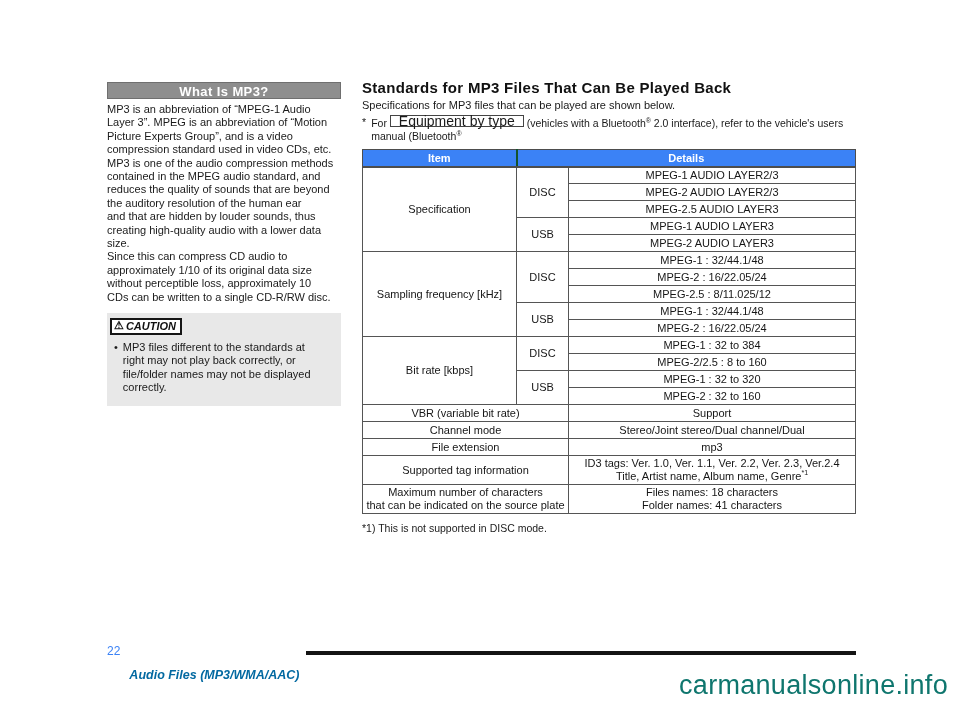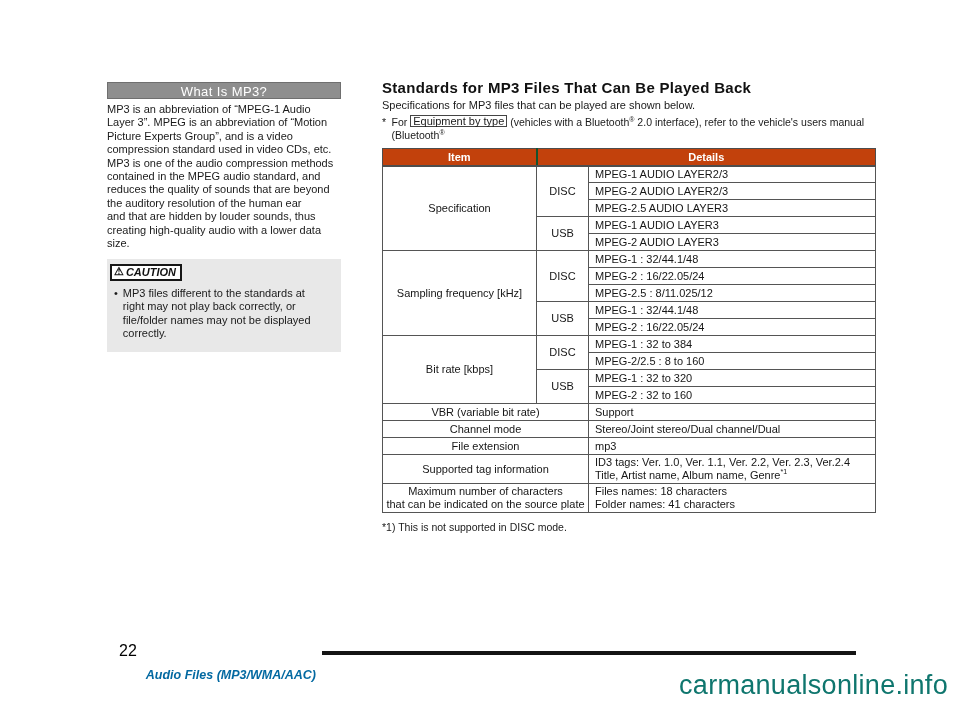--- a/index.html
+++ b/index.html
@@ -3,64 +3,64 @@
 <meta charset="utf-8">
 <style>
   * { margin:0; padding:0; box-sizing:border-box; }
   html,body { width:960px; height:708px; background:#ffffff; overflow:hidden;
     font-family:"Liberation Sans", sans-serif; color:#1a1a1a; }
   .page { position:relative; width:960px; height:708px; background:#fff; }
 
   
   .left-col { position:absolute; left:107px; top:82px; width:234px; }
   .left-heading { height:17px; line-height:17px; background:#8e8e8e; color:#fff;
-    text-align:center; font-weight:normal; font-size:13px; letter-spacing:.4px;
+    text-align:center; font-weight:bold; font-size:13px; letter-spacing:.4px;
     border:1px solid #6f6f6f; }
   .body-text { margin-top:4px; font-size:11px; line-height:13.4px;
     white-space:pre-line; }
   .body-text.second { margin-top:0; }
   .caution-box { margin-top:9px; background:#e8e8e8; padding:2px 4px 11px 3px; }
   .caution-label { display:inline-flex; align-items:center; gap:2px;
     background:#fff; border:2px solid #161616; padding:0 4px 1px 2px;
     font-size:11px; font-weight:bold; font-style:italic; color:#111; }
   .warn-icon { font-style:normal; font-size:11px; line-height:11px; }
   .caution-item { display:flex; gap:5px; margin-top:6px; padding-left:4px;
     font-size:11px; line-height:13.5px; }
   .caution-text { white-space:pre-line; }
 
   
-  .right-col { position:absolute; left:362px; top:80px; width:494px;margin-left:20px; }
+  .right-col { position:absolute; left:362px; top:80px; width:494px; }
   .section-title { font-size:15px; font-weight:bold; letter-spacing:.3px;
     line-height:16px; color:#111; }
   .section-subtitle { margin-top:3px; font-size:11px; line-height:13px; }
   .footnote { display:flex; gap:4px; margin-top:4px; font-size:10.5px;
     line-height:12.5px; }
   .fn-marker { width:6px; }
-  .equip-box { display:inline-block; border:1px solid #444; font-size:11px;
-    line-height:10px; padding:0 2px; position:relative; top:-1px; }
+  .equip-box { display:inline-block; border:1px solid #444; font-size:14px;
+    line-height:10px; padding:0 8px; position:relative; top:-1px; }
   sup { font-size:7px; vertical-align:super; line-height:0; }
 
   table.spec { border-collapse:collapse; table-layout:fixed; width:493px;
     margin-top:7px; }
   .spec col.c1 { width:154px; } .spec col.c2 { width:52px; } .spec col.c3 { width:287px; }
-  .spec th { background:#c2410c; color:#fff; font-weight:bold; font-size:11px;
+  .spec th { background:#3b82f6; color:#fff; font-weight:bold; font-size:11px;
     height:17px; border:1px solid #4d4d4d; border-bottom:2px solid #4d4d4d; }
   .spec th.details-h { border-left:2px solid #14532d; }
   .spec td { border:1px solid #555; font-size:11px; height:17px;
     padding:1px 6px; line-height:13px; vertical-align:middle; color:#161616; }
   .spec td.c-item, .spec td.c-media { text-align:center; padding:1px 2px; }
-  .spec td.c-det { text-align:left; }
+  .spec td.c-det { text-align:center; }
   .two-line div { line-height:13px; }
 
   .footnote2 { margin-top:8px; font-size:10.5px; }
 
   
   .footer { position:absolute; left:107px; top:620px; width:749px;
     display:flex; align-items:center; }
-  .page-num { font-size:16px; line-height:18px; color:#000000;margin-left:12px; }
+  .page-num { font-size:12px; line-height:18px; color:#3b82f6; }
   .footer-title { margin-left:9px; font-size:12.5px; font-weight:bold;
     font-style:italic; color:#0369a1; white-space:nowrap;margin-top:48px; }
   .footer-rule { flex:1 1 auto; height:4px; background:#141414; margin-left:6px;
     margin-top:3px; }
 
   .watermark { position:absolute; right:12px; top:670px; font-size:27px;
     color:#0f766e; letter-spacing:.3px; }
 </style>
 </head>
 <body>
@@ -73,20 +73,24 @@
 Layer 3”. MPEG is an abbreviation of “Motion
 Picture Experts Group”, and is a video
 compression standard used in video CDs, etc.
 MP3 is one of the audio compression methods
 contained in the MPEG audio standard, and
 reduces the quality of sounds that are beyond
 the auditory resolution of the human ear
 and that are hidden by louder sounds, thus
 creating high-quality audio with a lower data
 size.</p>
+    <p class="body-text second">Since this can compress CD audio to
+approximately 1/10 of its original data size
+without perceptible loss, approximately 10
+CDs can be written to a single CD-R/RW disc.</p>
 
     <div class="caution-box">
       <span class="caution-label">
         <span class="warn-icon">⚠</span>
         <span>CAUTION</span>
       </span>
       <div class="caution-item">
         <span>•</span>
         <span class="caution-text">MP3 files different to the standards at
 right may not play back correctly, or

